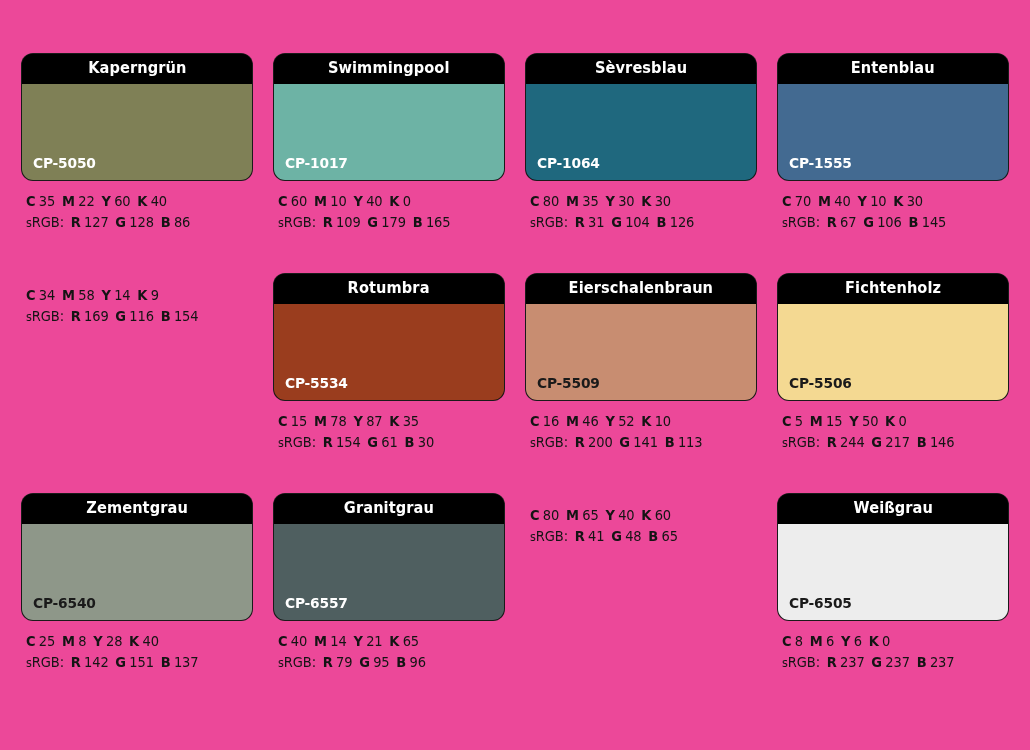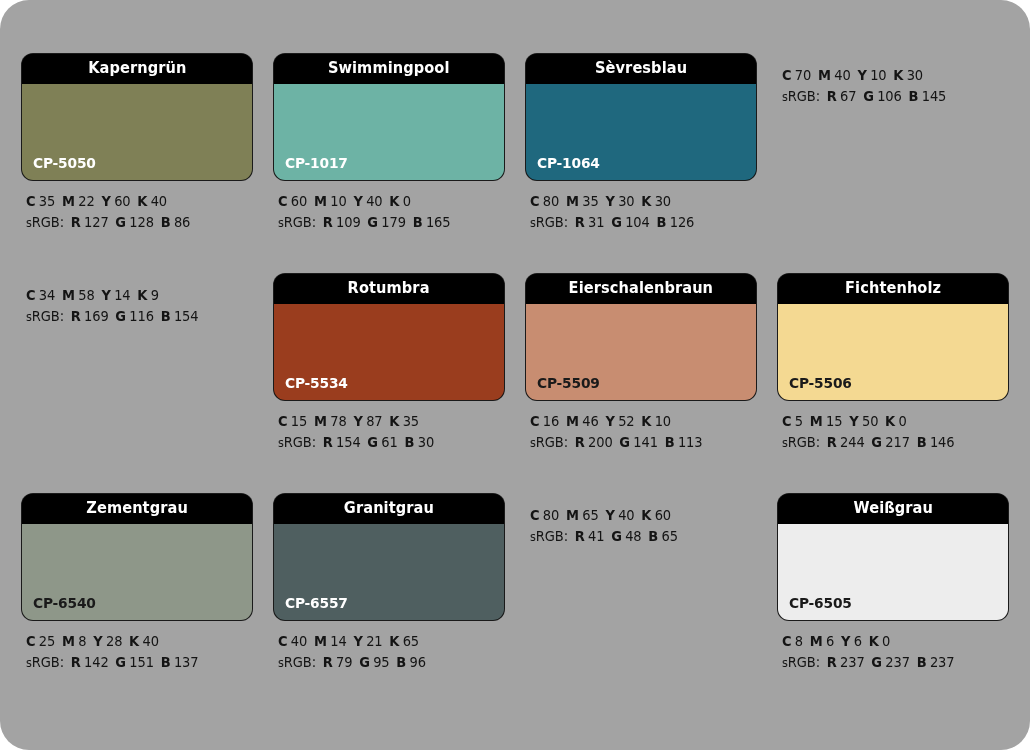--- a/index.html
+++ b/index.html
@@ -12,23 +12,22 @@
     width: 1030px;
     height: 750px;
     font-family: "Liberation Sans", sans-serif;
     overflow: hidden;
   }
 
   #sheet {
     position: relative;
     width: 1030px;
     height: 750px;
-    background: #a3a3a3;
-    box-sizing: border-box;
-    border-radius: 29px;
+    background: #ec4899;
+    box-sizing: border-box;
   }
 
   #grid {
     position: absolute;
     left: 22px;
     top: 54px;
     width: 986px;
     display: grid;
     grid-template-columns: repeat(4, 230px);
     grid-column-gap: 22px;
@@ -178,20 +177,27 @@
           </div>
           <div class="plate-color" style="background: rgb(31, 104, 126);"></div>
           <span class="plate-code" style="color: rgb(255, 255, 255);">CP-1064</span>
         </div>
         <div class="values">
           <div class="vline" style="color: rgb(20, 20, 20);"><span class="k">C</span><span class="sgap"></span><span class="v">80</span><span class="gap"></span><span class="k">M</span><span class="sgap"></span><span class="v">35</span><span class="gap"></span><span class="k">Y</span><span class="sgap"></span><span class="v">30</span><span class="gap"></span><span class="k">K</span><span class="sgap"></span><span class="v">30</span></div>
           <div class="vline" style="color: rgb(20, 20, 20);"><span class="srgb-label"><span class="small-s">s</span><span>RGB:</span></span><span class="gap"></span><span class="k">R</span><span class="sgap"></span><span class="v">31</span><span class="gap"></span><span class="k">G</span><span class="sgap"></span><span class="v">104</span><span class="gap"></span><span class="k">B</span><span class="sgap"></span><span class="v">126</span></div>
         </div>
       </div>
       <div class="swatch-card">
+        <div class="plate" style="box-shadow: rgb(26, 26, 26) 0px 0px 0px 1px;">
+          <div class="plate-header" style="background: rgb(0, 0, 0);">
+            <span class="plate-title" style="color: rgb(255, 255, 255);">Entenblau</span>
+          </div>
+          <div class="plate-color" style="background: rgb(67, 106, 145);"></div>
+          <span class="plate-code" style="color: rgb(255, 255, 255);">CP-1555</span>
+        </div>
         <div class="values">
           <div class="vline" style="color: rgb(20, 20, 20);"><span class="k">C</span><span class="sgap"></span><span class="v">70</span><span class="gap"></span><span class="k">M</span><span class="sgap"></span><span class="v">40</span><span class="gap"></span><span class="k">Y</span><span class="sgap"></span><span class="v">10</span><span class="gap"></span><span class="k">K</span><span class="sgap"></span><span class="v">30</span></div>
           <div class="vline" style="color: rgb(20, 20, 20);"><span class="srgb-label"><span class="small-s">s</span><span>RGB:</span></span><span class="gap"></span><span class="k">R</span><span class="sgap"></span><span class="v">67</span><span class="gap"></span><span class="k">G</span><span class="sgap"></span><span class="v">106</span><span class="gap"></span><span class="k">B</span><span class="sgap"></span><span class="v">145</span></div>
         </div>
       </div>
       <div class="swatch-card">
         <div class="values">
           <div class="vline" style="color: rgb(20, 20, 20);"><span class="k">C</span><span class="sgap"></span><span class="v">34</span><span class="gap"></span><span class="k">M</span><span class="sgap"></span><span class="v">58</span><span class="gap"></span><span class="k">Y</span><span class="sgap"></span><span class="v">14</span><span class="gap"></span><span class="k">K</span><span class="sgap"></span><span class="v">9</span></div>
           <div class="vline" style="color: rgb(20, 20, 20);"><span class="srgb-label"><span class="small-s">s</span><span>RGB:</span></span><span class="gap"></span><span class="k">R</span><span class="sgap"></span><span class="v">169</span><span class="gap"></span><span class="k">G</span><span class="sgap"></span><span class="v">116</span><span class="gap"></span><span class="k">B</span><span class="sgap"></span><span class="v">154</span></div>
         </div>

